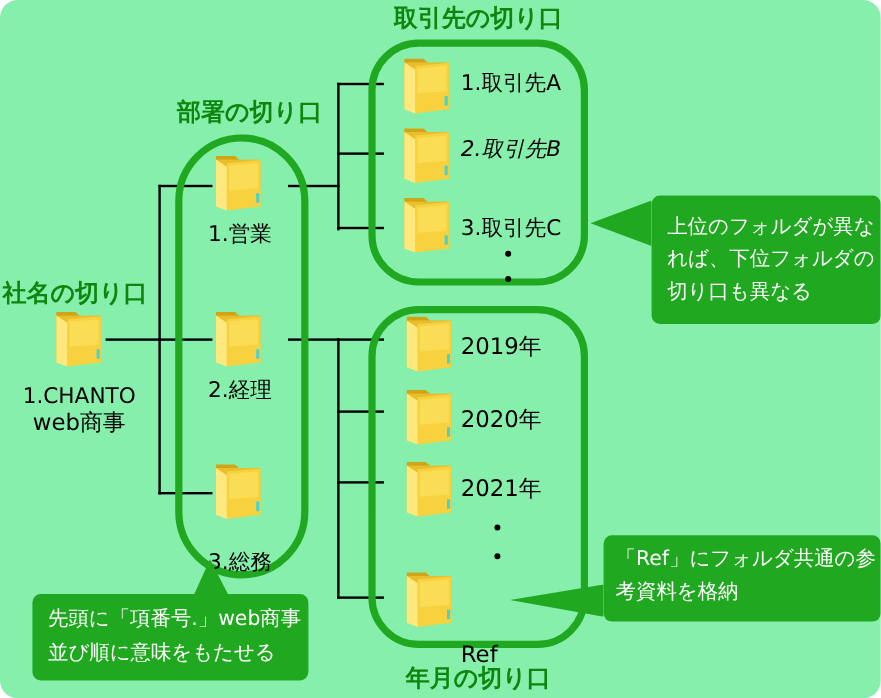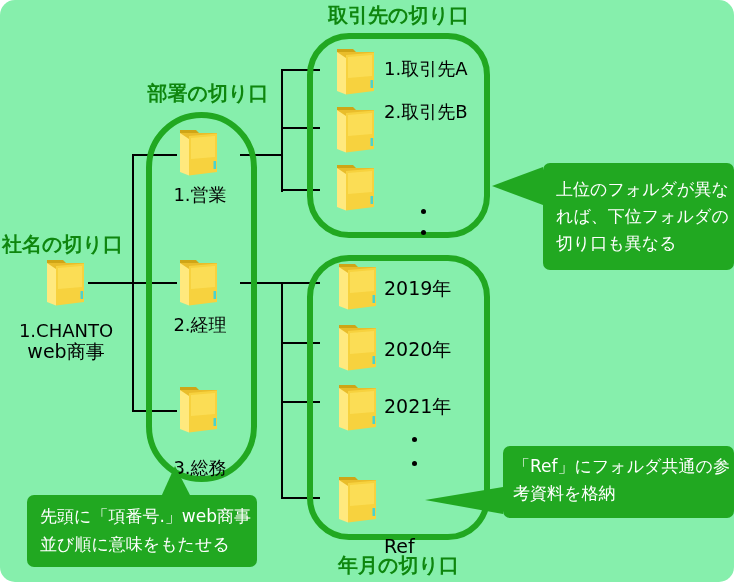--- a/index.html
+++ b/index.html
@@ -101,27 +101,28 @@
         <use href="#folder-sym"></use>
       </svg>
   </div>
   <div class="flabel" style="left:384px;top:57px;">1.取引先A</div>
 
   <div class="folder" style="left:334px;top:104px;">
     <svg width="44" height="50">
         <use href="#folder-sym"></use>
       </svg>
   </div>
-  <div class="flabel" style="left:384px;top:100px;">2.取引先B</div>
+  <div class="flabel" style="left:384px;top:112px;font-style:italic;">2.取引先B</div>
 
   <div class="folder" style="left:334px;top:162px;">
     <svg width="44" height="50">
         <use href="#folder-sym"></use>
       </svg>
   </div>
+  <div class="flabel" style="left:384px;top:178px;">3.取引先C</div>
 
   <div class="dot" style="left:421px;top:209px;"></div>
   <div class="dot" style="left:421px;top:230px;"></div>
 
   <div class="folder" style="left:336px;top:261px;">
     <svg width="44" height="50">
         <use href="#folder-sym"></use>
       </svg>
   </div>
   <div class="flabel" style="left:384px;top:276px;font-size:19px;">2019年</div>

